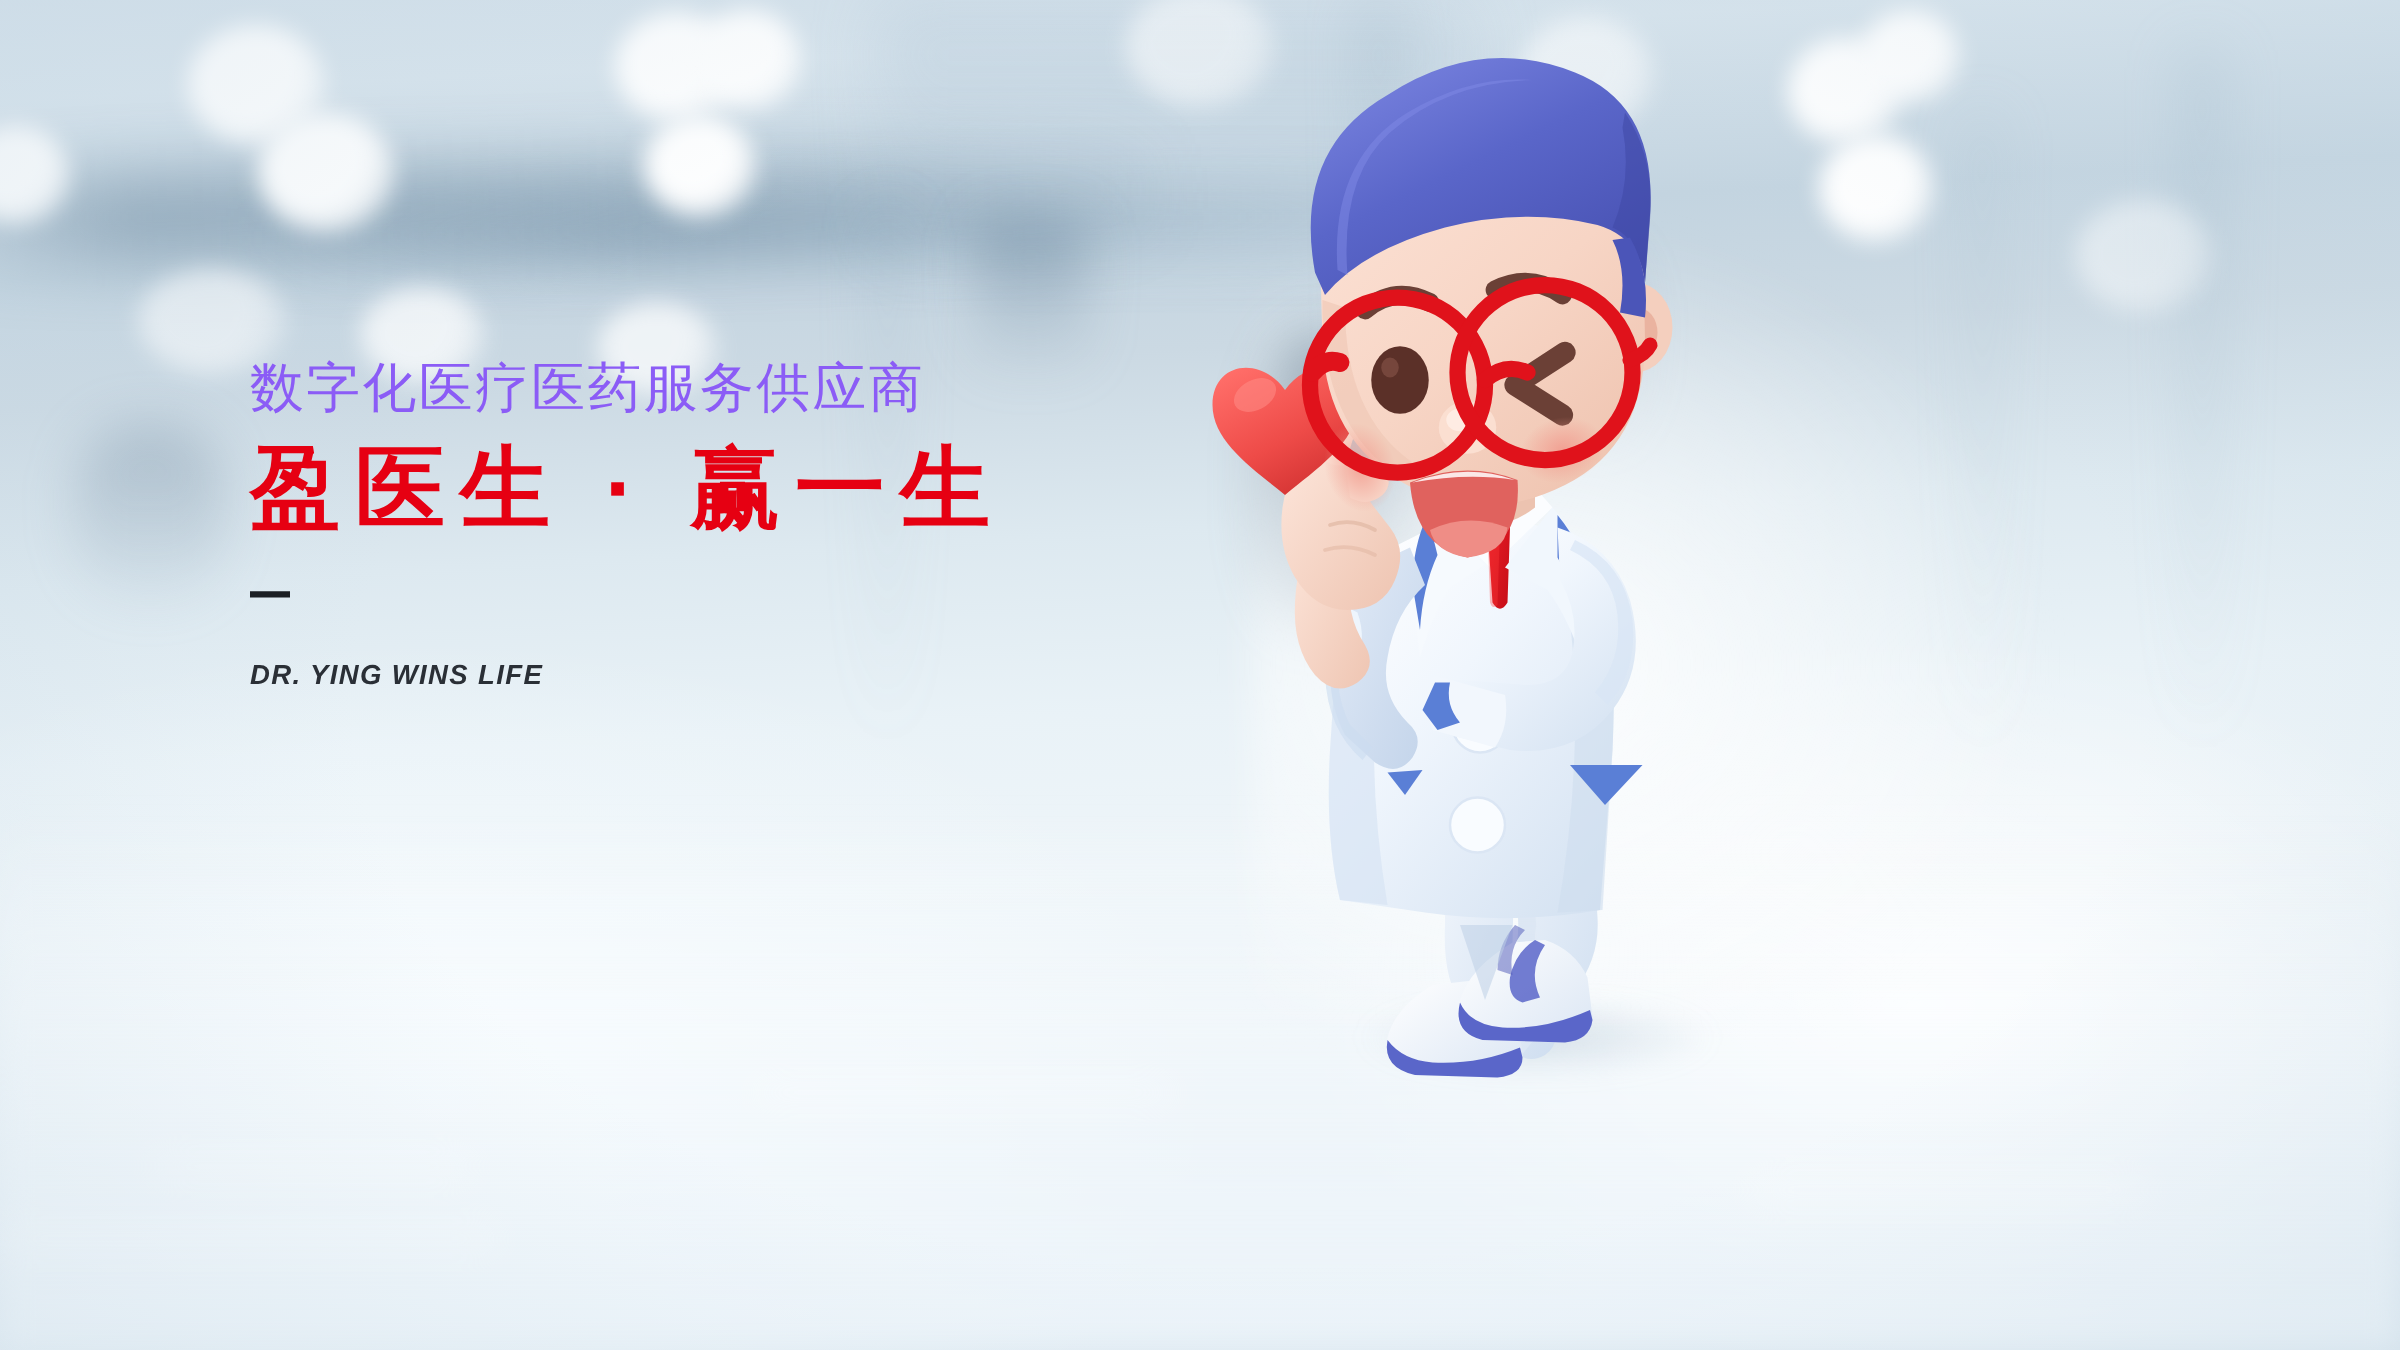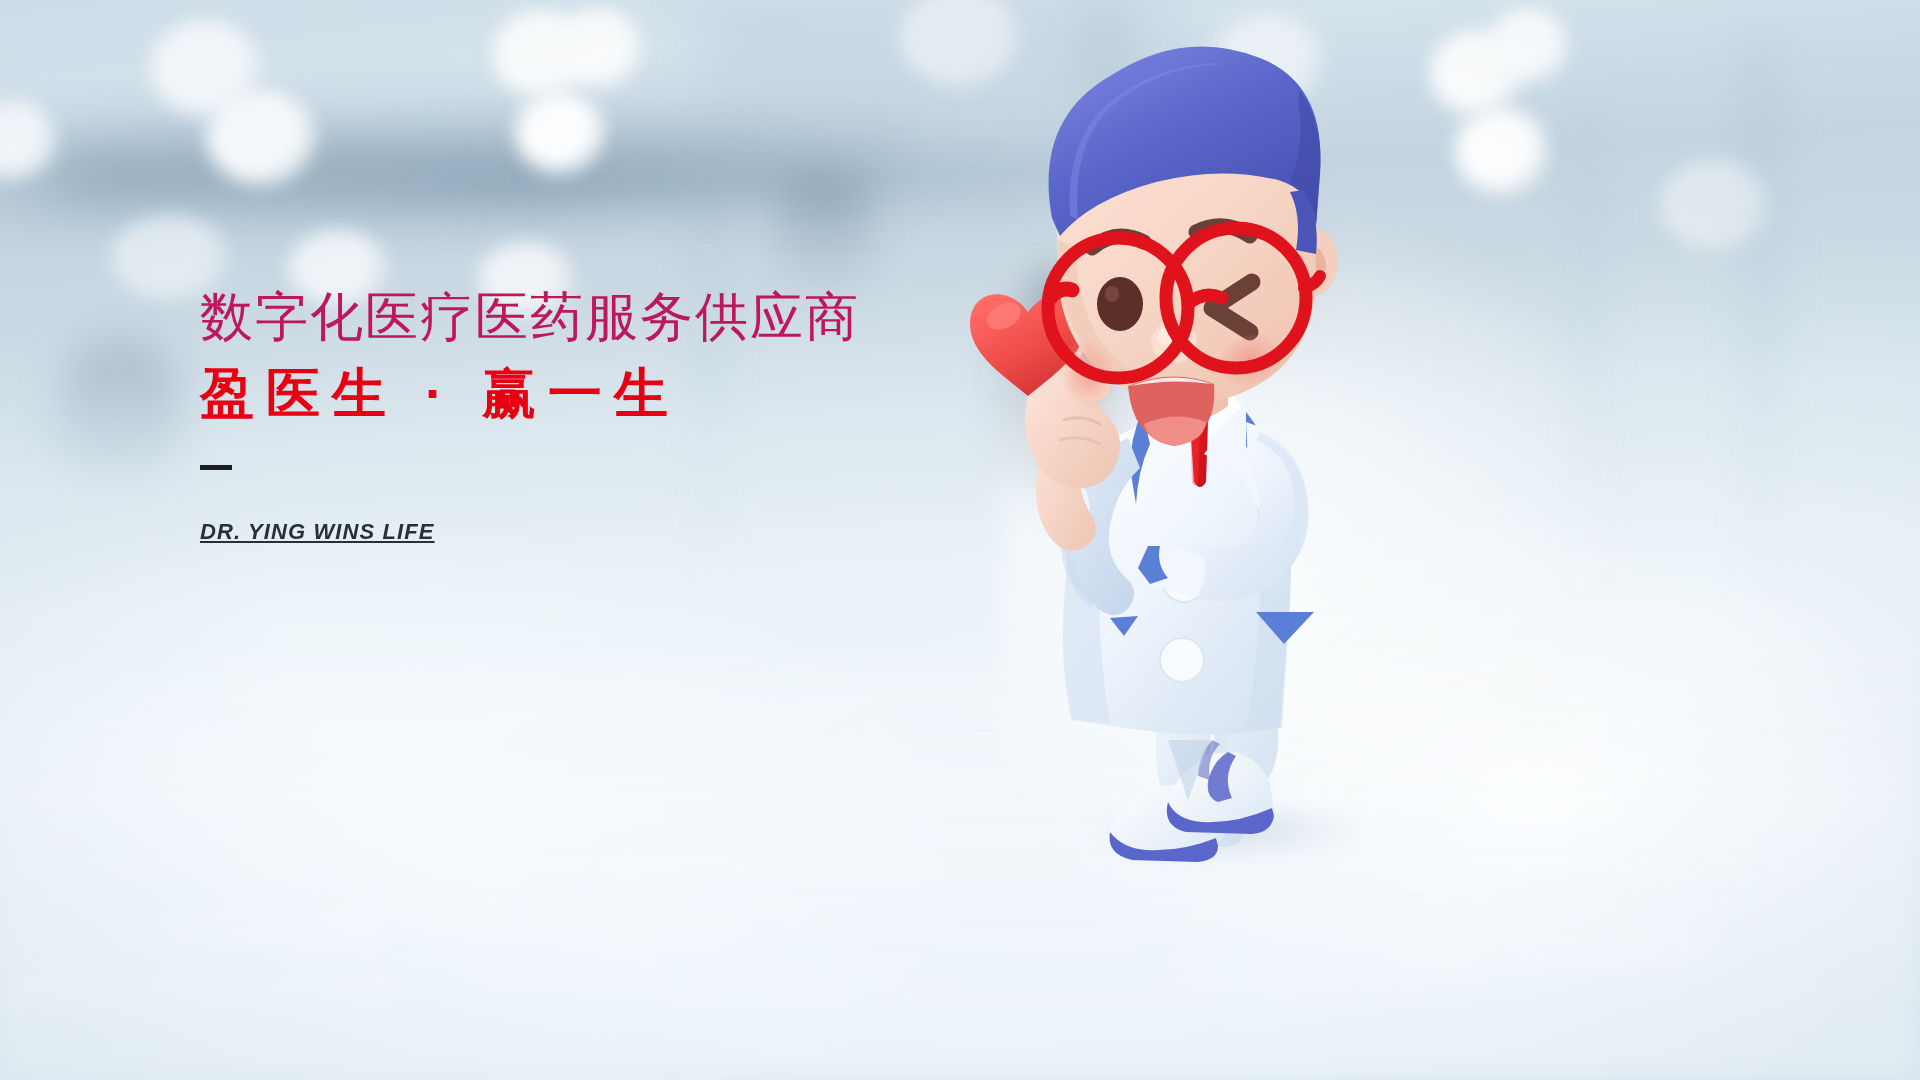--- a/index.html
+++ b/index.html
@@ -131,51 +131,50 @@
   }
 
   
   .copy {
     position: absolute;
     left: 200px;
     top: 288px;
     width: 780px;
   }
   .headline-sub {
-    font-size: 53px;
+    font-size: 43px;
     line-height: 1.1;
     letter-spacing: 2px;
-    color: #be185d;
+    color: #8b5cf6;
     font-weight: 400;
     white-space: nowrap;
   }
   .headline-main {
     margin-top: 18px;
-    font-size: 54px;
+    font-size: 72px;
     line-height: 1.08;
     letter-spacing: 12px;
     font-weight: 700;
     color: #e60012;
     white-space: nowrap;
   }
   .divider {
     margin-top: 42px;
     width: 32px;
     height: 5px;
     background: #1b1f24;
   }
   .eng-lines {
     margin-top: 44px;
     color: #2a2f36;
     font-size: 22px;
     font-style: italic;
     font-weight: 700;
     letter-spacing: 1.1px;
     line-height: 1.65;
-    text-decoration: underline;
   }
 
   
   .mascot {
     position: absolute;
     left: 960px;
     top: 40px;
     width: 620px;
     height: 820px;
   }

